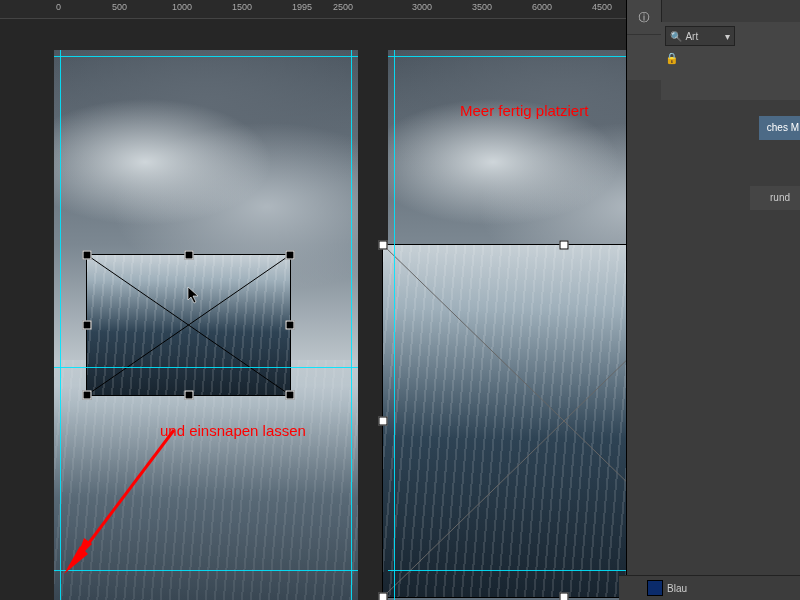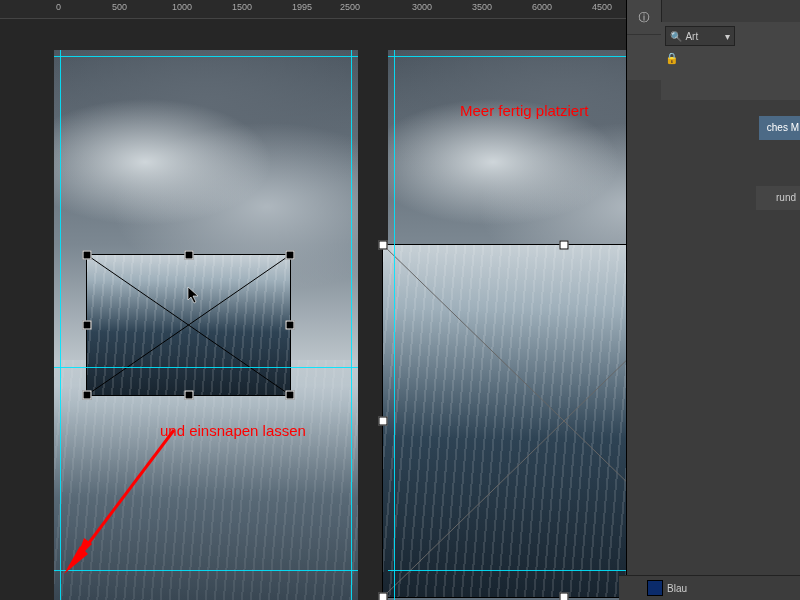--- a/index.html
+++ b/index.html
@@ -49,21 +49,21 @@
 </head>
 <body>
 <div class="app">
 
 <div class="ruler-h">
   <span class="ruler-tick" style="left:56px">0</span>
   <span class="ruler-tick" style="left:112px">500</span>
   <span class="ruler-tick" style="left:172px">1000</span>
   <span class="ruler-tick" style="left:232px">1500</span>
   <span class="ruler-tick" style="left:292px">1995</span>
-  <span class="ruler-tick" style="left:340px">2500</span>
+  <span class="ruler-tick" style="left:333px">2500</span>
   <span class="ruler-tick" style="left:412px">3000</span>
   <span class="ruler-tick" style="left:472px">3500</span>
   <span class="ruler-tick" style="left:532px">6000</span>
   <span class="ruler-tick" style="left:592px">4500</span>
 </div>
 
 <div class="canvas-area">
 
   <div class="artboard ab1">
     <div class="sky"></div>
@@ -143,21 +143,21 @@
       <span>🔍</span>
       <span>Art</span>
       <span style="margin-left:auto">▾</span>
     </div>
     <div style="margin-top:6px;display:flex;gap:6px">
       <span class="lock">🔒</span>
     </div>
   </div>
 
   <div style="position:absolute;right:0;top:116px;width:40px;height:24px;background:#4c6a86;color:#fff;font-size:10px;line-height:24px;text-align:right;padding-right:2px"><span>ches M</span></div>
-  <div style="position:absolute;right:0;top:186px;width:40px;height:24px;background:#454545;color:#ccc;font-size:10px;line-height:24px;text-align:right;padding-right:5px"><span>rund</span></div>
+  <div style="position:absolute;right:0;top:186px;width:40px;height:24px;background:#454545;color:#ccc;font-size:10px;line-height:24px;text-align:right;padding-right:11px"><span>rund</span></div>
 
   <div class="footerbar">
     <span class="fic">fx</span>
   </div>
 
   <div style="position:absolute;left:2px;bottom:2px;width:174px;height:20px;background:#3c3c3c;display:flex;align-items:center;gap:4px;padding-left:18px">
     <span style="width:14px;height:14px;background:#0b2b6b;border:1px solid #000"></span>
     <span style="font-size:10px;color:#ccc">Blau</span>
   </div>
 </div>

